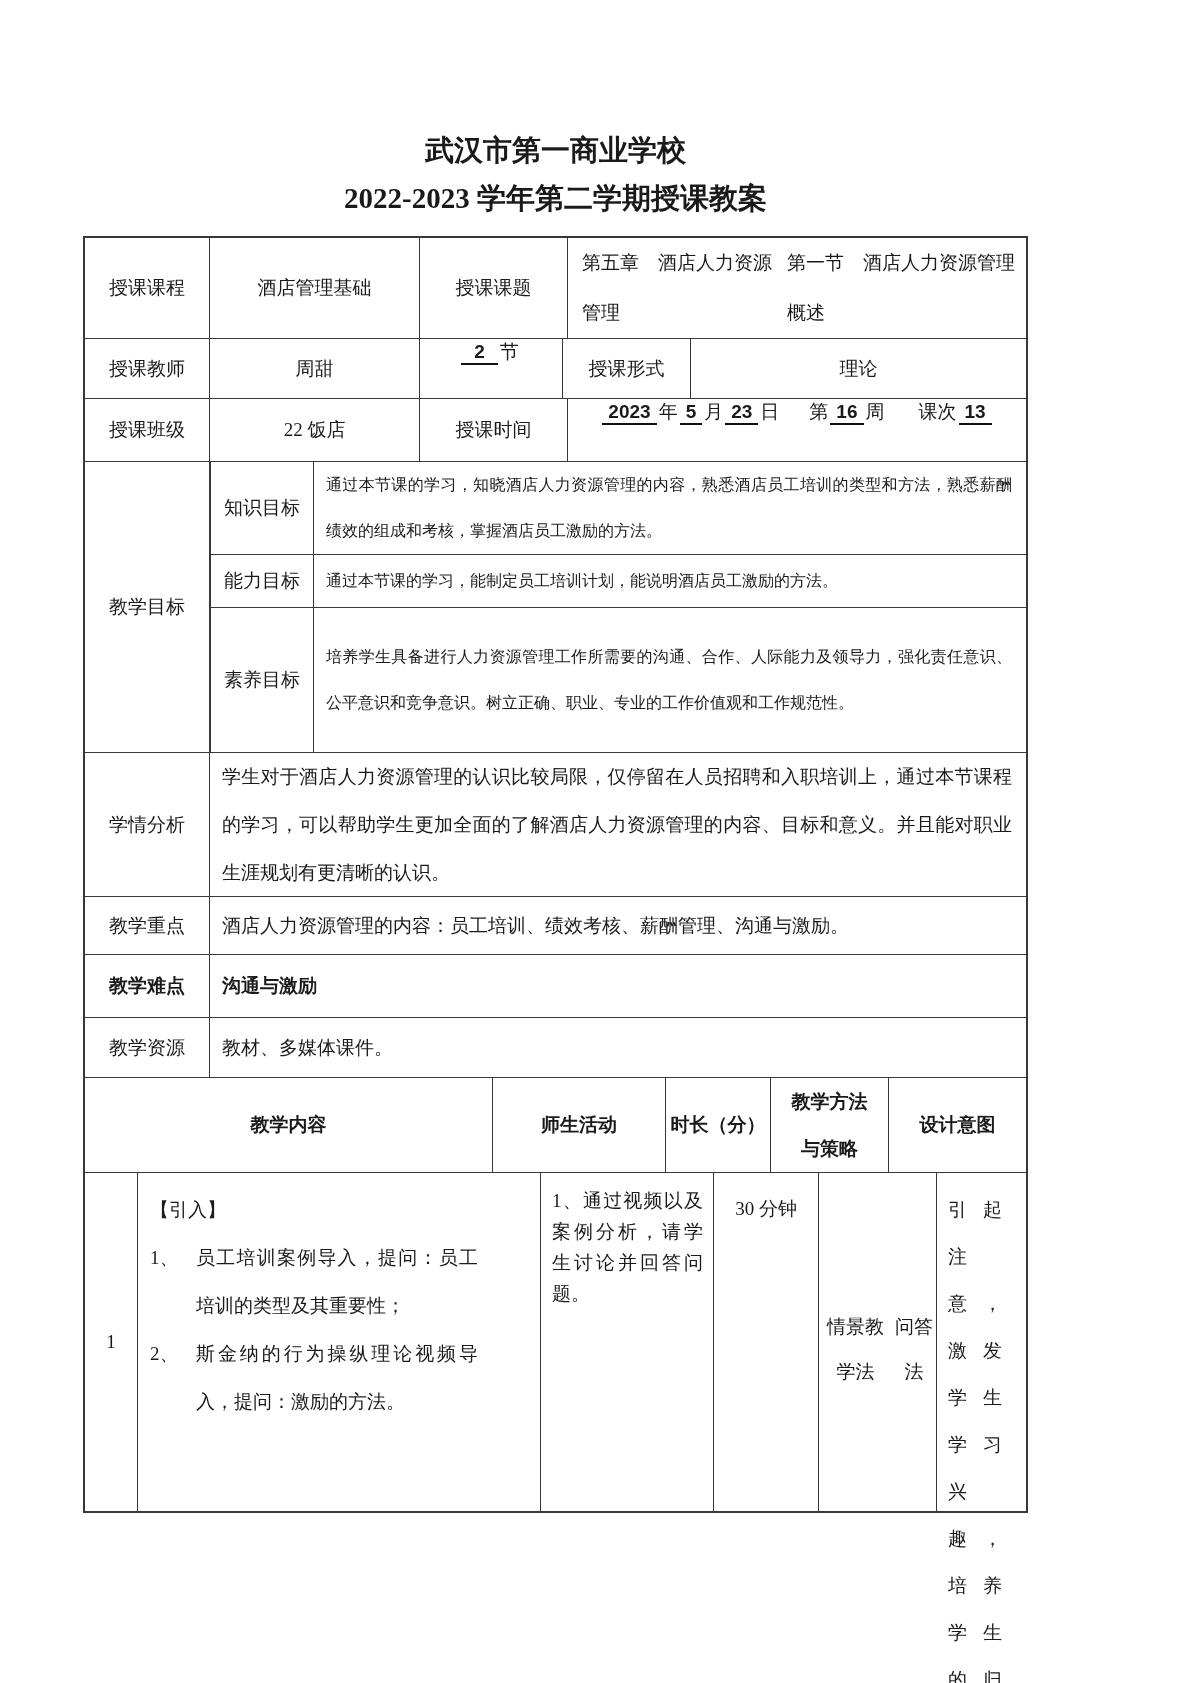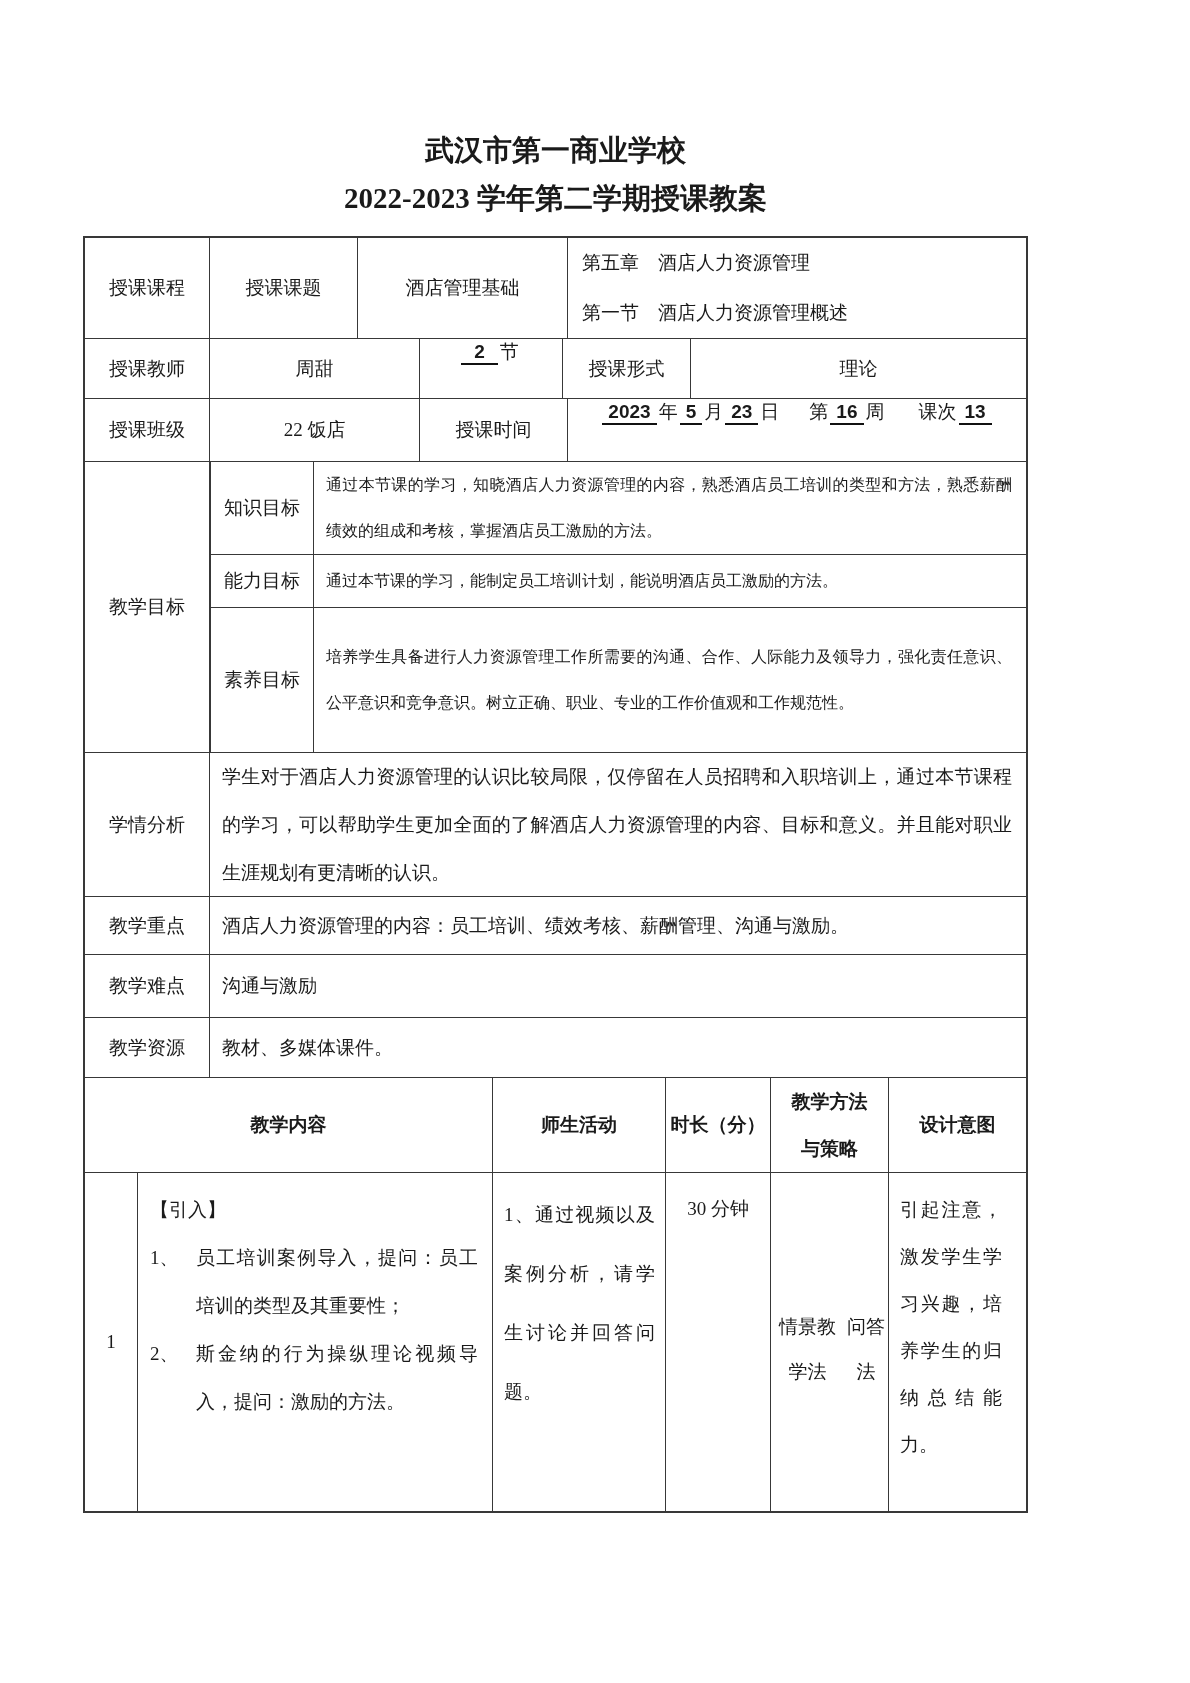--- a/index.html
+++ b/index.html
@@ -42,30 +42,30 @@
   .cD3 { flex: 1; }
   .cS { width: 103px; flex: none; }
   .cWide { flex: 1; }
 
   
   .h-r1 { height: 100px; }
   .h-r2 { height: 60px; }
   .h-r3 { height: 63px; }
   .h-analysis { height: 144px; }
   .h-focus { height: 58px; }
-  .h-diff { height: 63px; }
+  .h-diff { height: 63px; font-weight: bold; }
   .h-res { height: 60px; }
   .h-phead { height: 95px; }
   .h-pdata { height: 339px; }
 
   .lab { text-align: center; }
   .cen { text-align: center; }
 
   .topic {
-    flex-direction: column; align-items: flex-start; justify-content: center;
+    align-items: flex-start; justify-content: center;
     padding-left: 14px; line-height: 50px;
   }
 
   .numline { display: flex; align-items: baseline; justify-content: center; }
   .unum {
     font-family: "Liberation Sans", "DejaVu Sans", sans-serif;
     font-weight: bold;
     border-bottom: 2px solid #111;
     padding: 0 6px;
     font-size: 19px;
@@ -112,22 +112,23 @@
     display: block;
     padding: 13px 10px 0 12px;
     line-height: 48px;
   }
   .pitem { display: flex; }
   .pmark { width: 46px; flex: none; }
   .ptext { flex: 1; text-align: justify; padding-right: 4px; }
   .pdataAct {
     display: block;
     padding: 12px 10px 18px 11px;
-    line-height: 59px;
+    line-height: 31px;
     text-align: justify;
+    margin-left: 48px;
   }
   .topStart { align-items: flex-start; padding-top: 13px; line-height: 45px; }
   .pdataMeth {
     flex-direction: row; justify-content: flex-start;
     padding-top: 13px; line-height: 45px; text-align: center;
   }
   .pdataInt {
     display: block;
     padding: 13px 24px 0 11px;
     line-height: 47px;
@@ -142,22 +143,22 @@
 
     <h1 class="title">
       <span class="tl">武汉市第一商业学校</span>
       <span class="tl">2022-2023 学年第二学期授课教案</span>
     </h1>
 
     <div class="tbl">
 
       <div class="row h-r1">
         <div class="cell cA lab">授课课程</div>
+        <div class="cell cB cen">酒店管理基础</div>
         <div class="cell cC lab">授课课题</div>
-        <div class="cell cB cen">酒店管理基础</div>
         <div class="cell cD topic">
           <div>第五章　酒店人力资源管理</div>
           <div>第一节　酒店人力资源管理概述</div>
         </div>
       </div>
 
       <div class="row h-r2">
         <div class="cell cA lab">授课教师</div>
         <div class="cell cB cen">周甜</div>
         <div class="cell cD1 numline">

